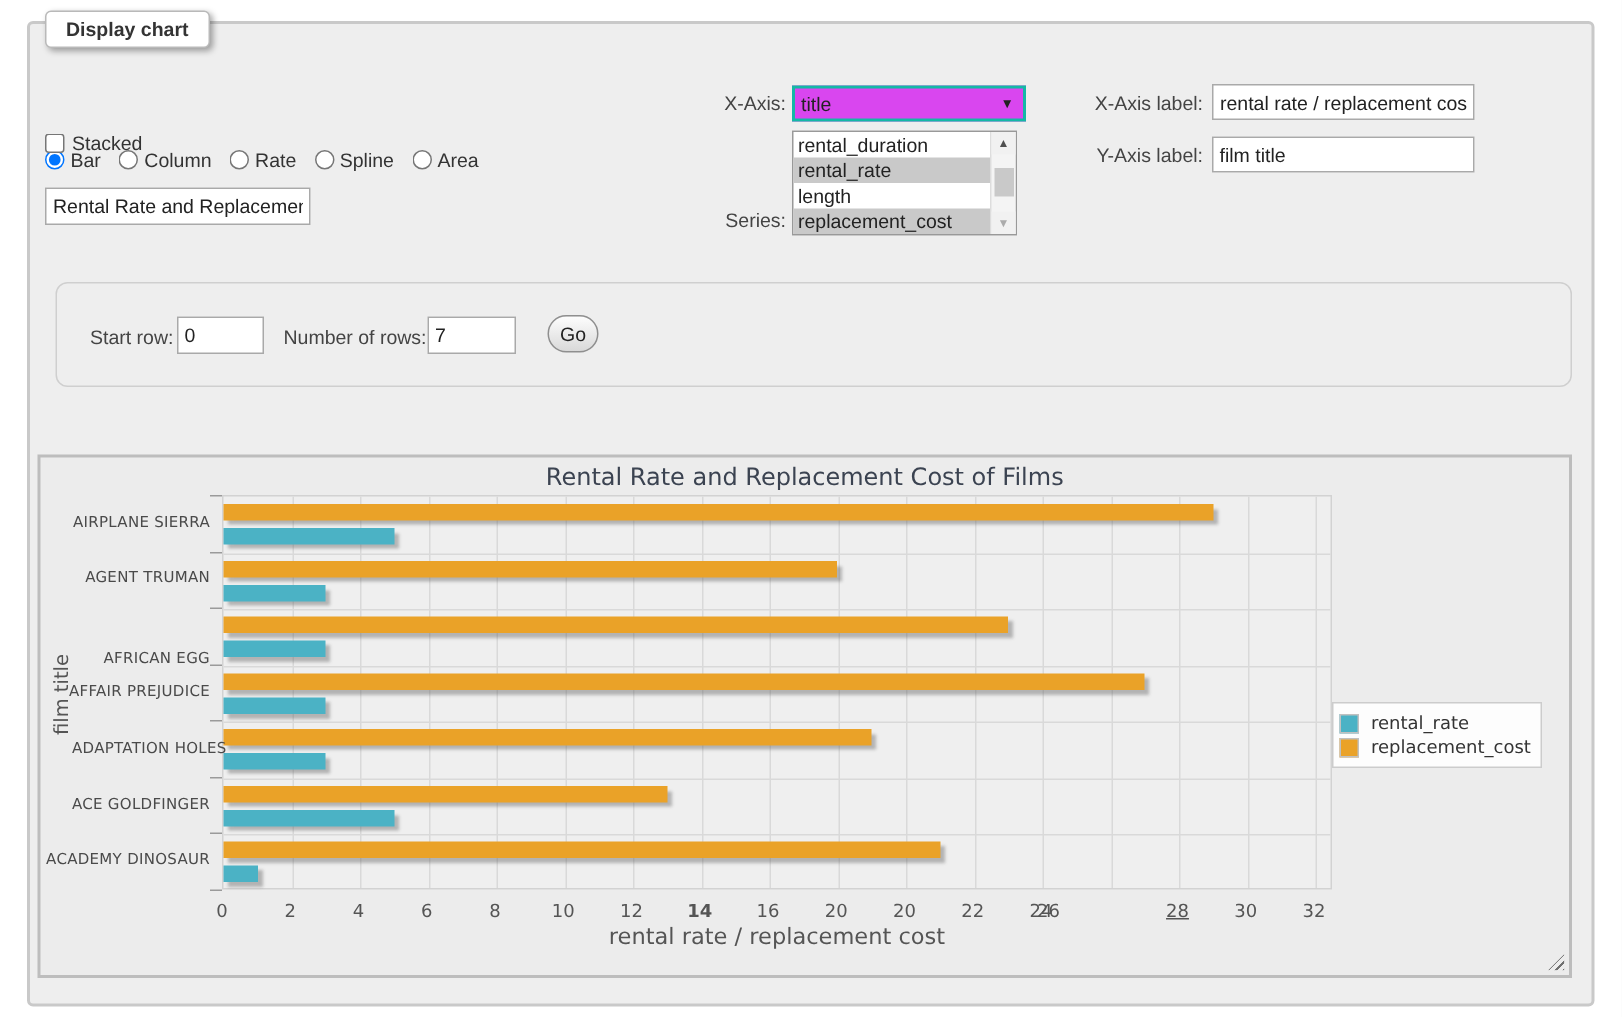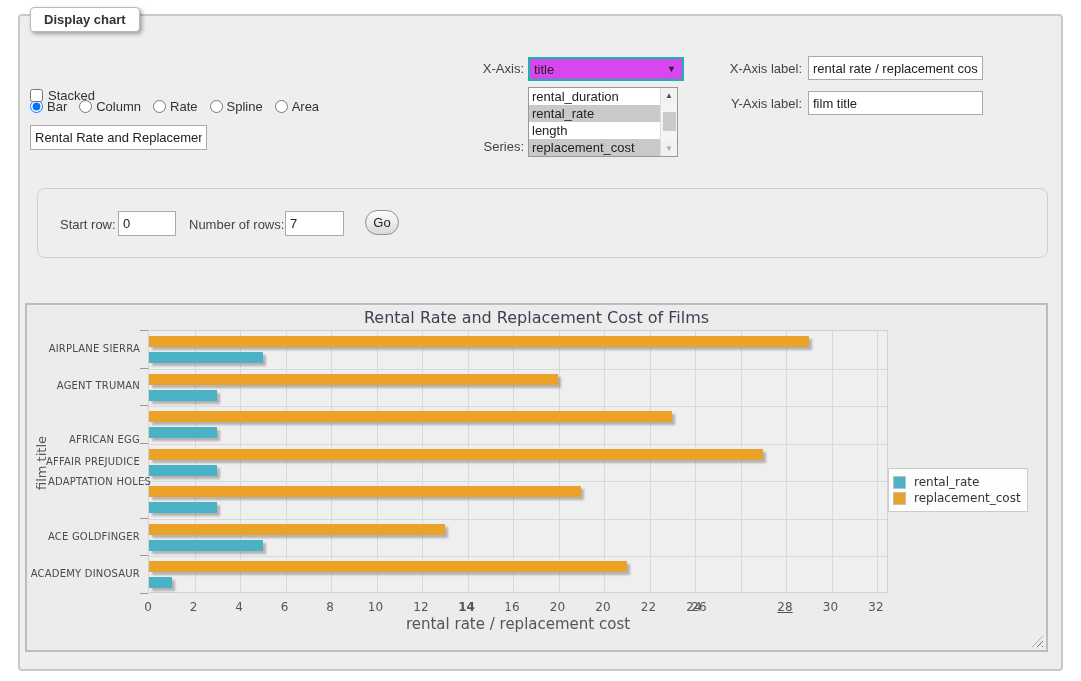--- a/index.html
+++ b/index.html
@@ -182,21 +182,21 @@
         <div class="bar" style="left: 0px; top: 192.857px; width: 296px; background: rgb(234, 162, 40);"></div>
         <div class="bar" style="left: 0px; top: 208.857px; width: 114px; background: rgb(75, 178, 197);"></div>
         <div class="bar" style="left: 0px; top: 230.429px; width: 478px; background: rgb(234, 162, 40);"></div>
         <div class="bar" style="left: 0px; top: 246.429px; width: 23px; background: rgb(75, 178, 197);"></div>
       </div>
     <div id="cat-labels">
         <div class="cat-label" style="top: 37.7857px;">AIRPLANE SIERRA</div>
         <div class="cat-label" style="top: 75.3571px;">AGENT TRUMAN</div>
         <div class="cat-label" style="top: 112.929px; margin-top: 16px;">AFRICAN EGG</div>
         <div class="cat-label" style="top: 150.5px;">AFFAIR PREJUDICE</div>
-        <div class="cat-label" style="top: 171px; padding-left: 21px;">ADAPTATION HOLES</div>
+        <div class="cat-label" style="top: 189px; padding-left: 21px;">ADAPTATION HOLES</div>
         <div class="cat-label" style="top: 225.643px;">ACE GOLDFINGER</div>
         <div class="cat-label" style="top: 263.214px;">ACADEMY DINOSAUR</div>
       </div>
     <div id="xticks">
         <div class="xtick-label" style="left: 101px; top: 295px;">0</div>
         <div class="xtick-label" style="left: 146.5px; top: 295px;">2</div>
         <div class="xtick-label" style="left: 192px; top: 295px;">4</div>
         <div class="xtick-label" style="left: 237.5px; top: 295px;">6</div>
         <div class="xtick-label" style="left: 283px; top: 295px;">8</div>
         <div class="xtick-label" style="left: 328.5px; top: 295px;">10</div>

